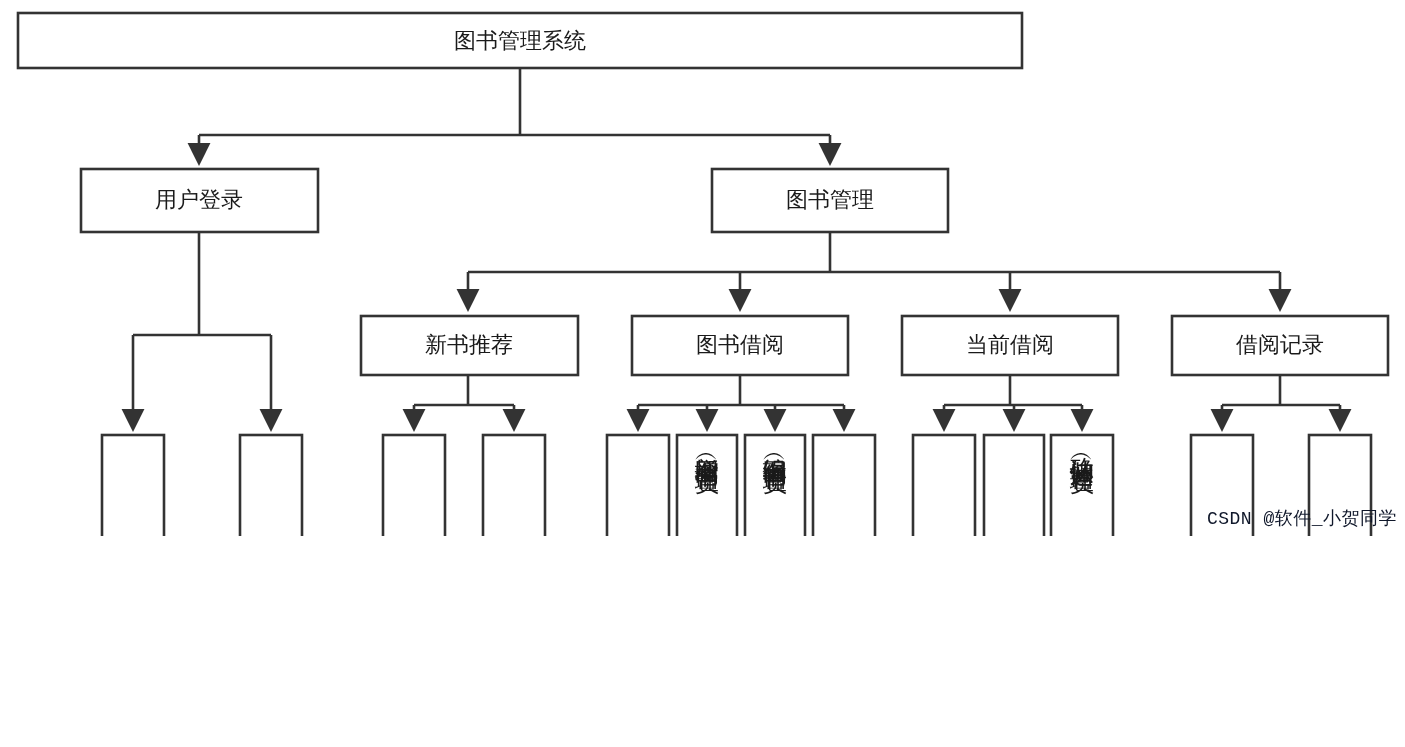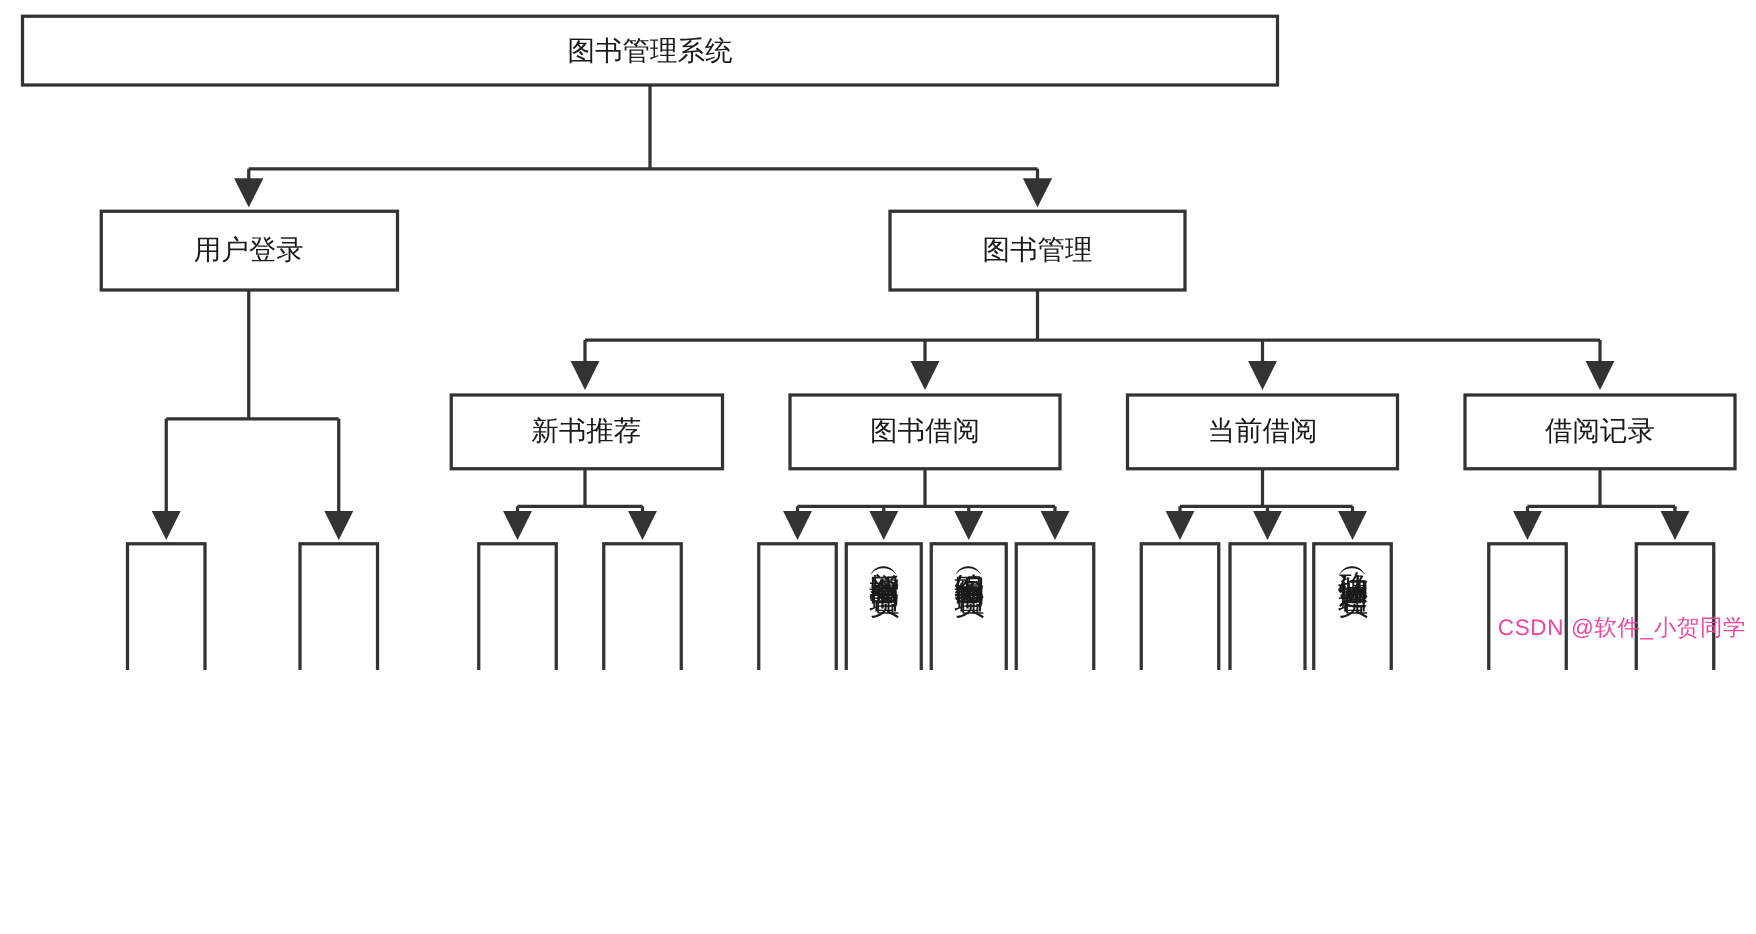--- a/index.html
+++ b/index.html
@@ -55,24 +55,24 @@
     font-family: "Liberation Sans", "DejaVu Sans", sans-serif;
     font-size: 23px;
     line-height: 1.14;
     letter-spacing: 2px;
     color: #1a1a1a;
     white-space: nowrap;
   }
   .watermark {
     position: absolute;
     right: 8px;
-    bottom: 22px;
-    font-family: Liberation Sans, sans-serif;
+    bottom: 6px;
+    font-family: Liberation Mono, monospace;
     font-size: 18px;
-    color: #ec4899;
+    color: #0f172a;
     letter-spacing: 0.5px;
     white-space: nowrap;
   }
 </style>
 </head>
 <body>
 
 <div id="stage">
 
   <svg id="diagram-svg" width="1405" height="747" viewBox="0 0 1405 747">

